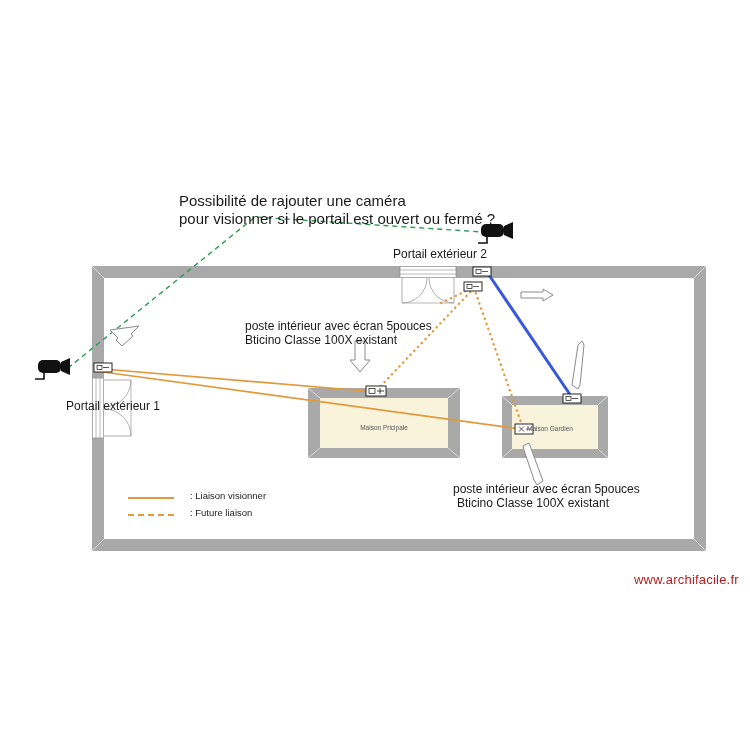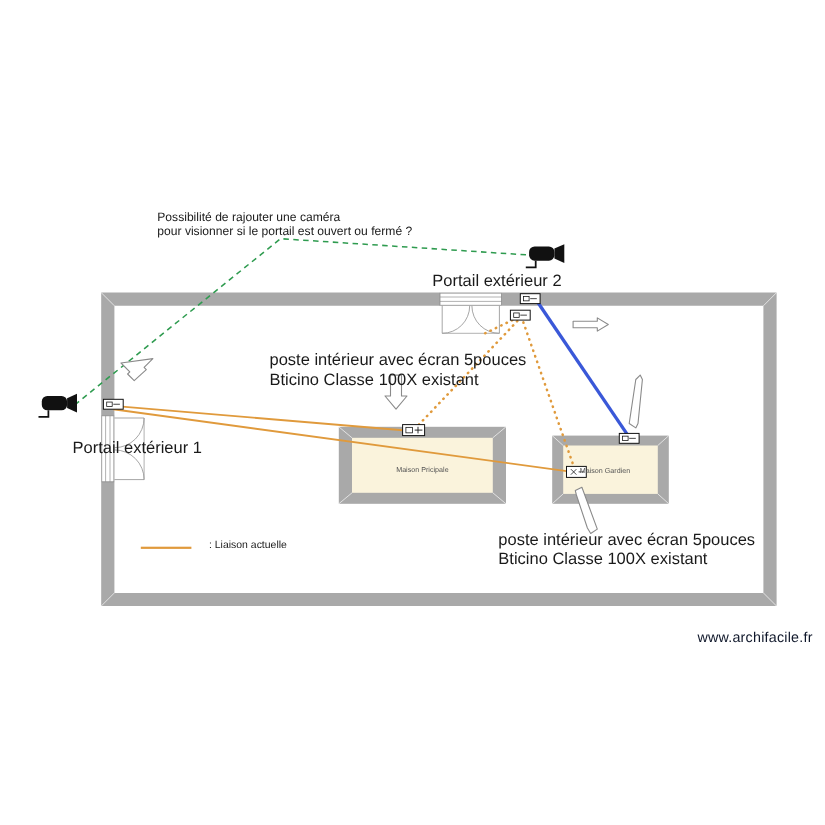--- a/index.html
+++ b/index.html
@@ -23,42 +23,43 @@
     height: 750px;
   }
   .lbl {
     position: absolute;
     color: #1a1a1a;
     font-family: "Liberation Sans", sans-serif;
     white-space: pre;
     line-height: 1.18;
   }
   .lbl-note {
-    font-size: 11px;
+    font-size: 15px;
     text-align: left;
+    margin-left: 36px;
   }
   .lbl-center {
     text-align: center;
   }
   .lbl-small {
-    font-size: 15px;
+    font-size: 12px;
   }
   .lbl-room {
     font-size: 6.5px;
     color: #555555;
     text-align: center;
   }
   .lbl-legend {
     font-size: 9.5px;
     color: #1a1a1a;
   }
   .watermark {
     position: absolute;
     font-size: 13px;
-    color: #0f172a;
+    color: #b91c1c;
     letter-spacing: 0.2px;
   }
   .legend-box {
     position: absolute;
     left: 128px;
     top: 490px;
     width: 250px;
   }
   .legend-row {
     position: relative;
@@ -249,19 +250,23 @@
 Bticino Classe 100X existant</div>
 
 
   <div class="lbl lbl-room" style="left:320px; top:424px; width:128px;">Maison Pricipale</div>
 
   <div class="lbl lbl-room" style="left:527px; top:425px; width:86px; text-align:left;">Maison Gardien</div>
 
   <div class="legend-box">
     <div class="legend-row">
       <span class="legend-swatch sw-solid-orange"></span>
-      <span class="lbl-legend legend-text">: Liaison actuelle</span>
+      <span class="lbl-legend legend-text">: Liaison visionner</span>
+    </div>
+    <div class="legend-row">
+      <span class="legend-swatch sw-dash-orange"></span>
+      <span class="lbl-legend legend-text">: Future liaison</span>
     </div>
   </div>
 
   <div class="watermark" style="left:634px; top:572px;">www.archifacile.fr</div>
 
 </div>
 
 </body></html>

